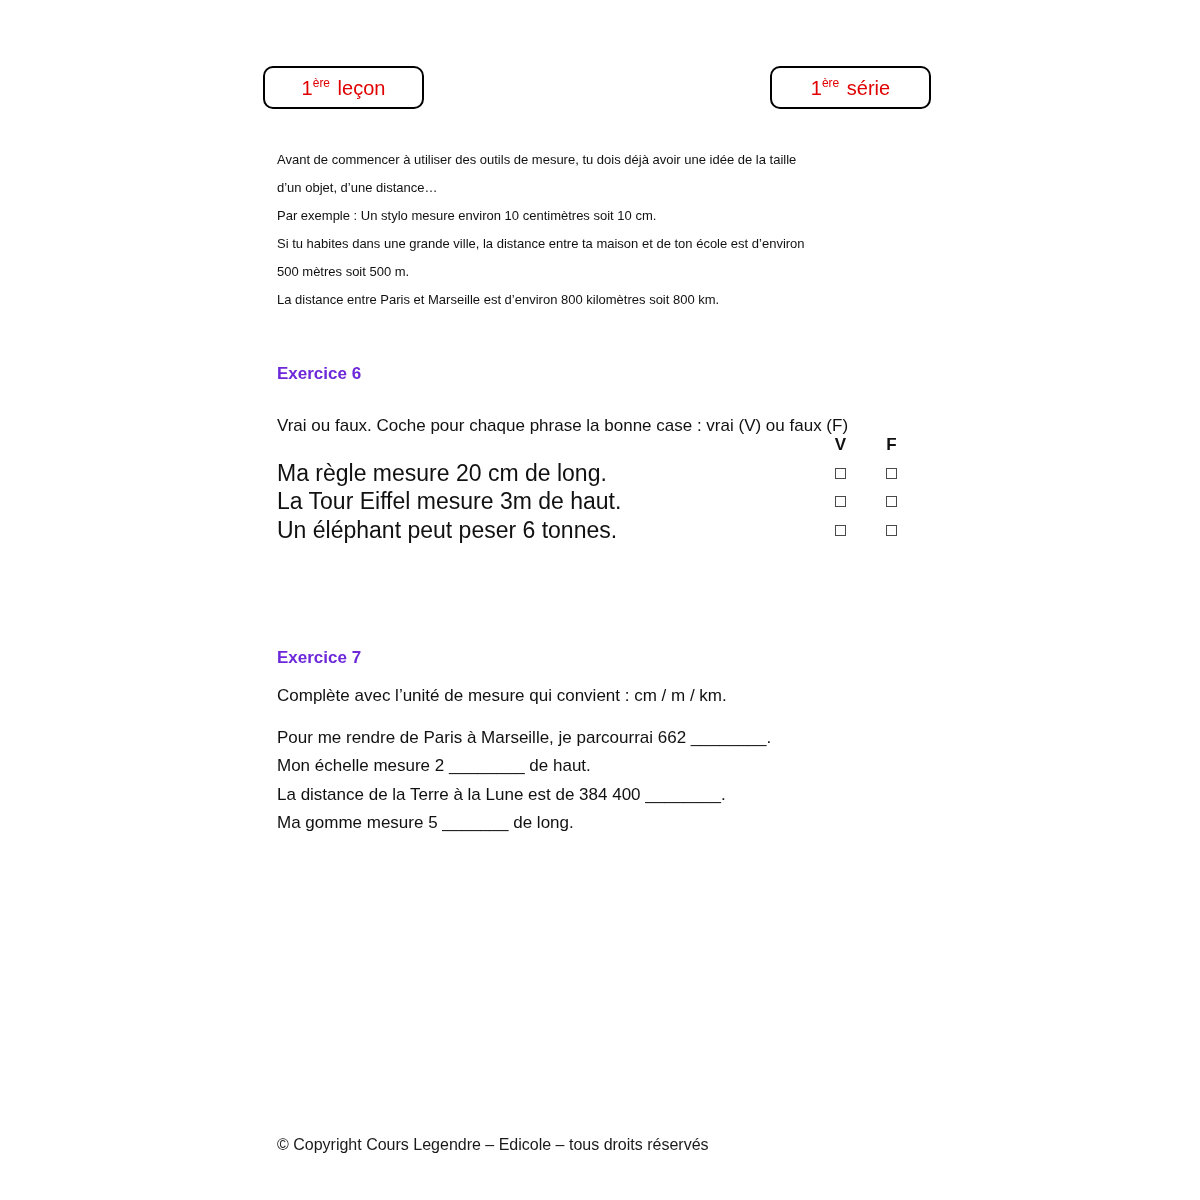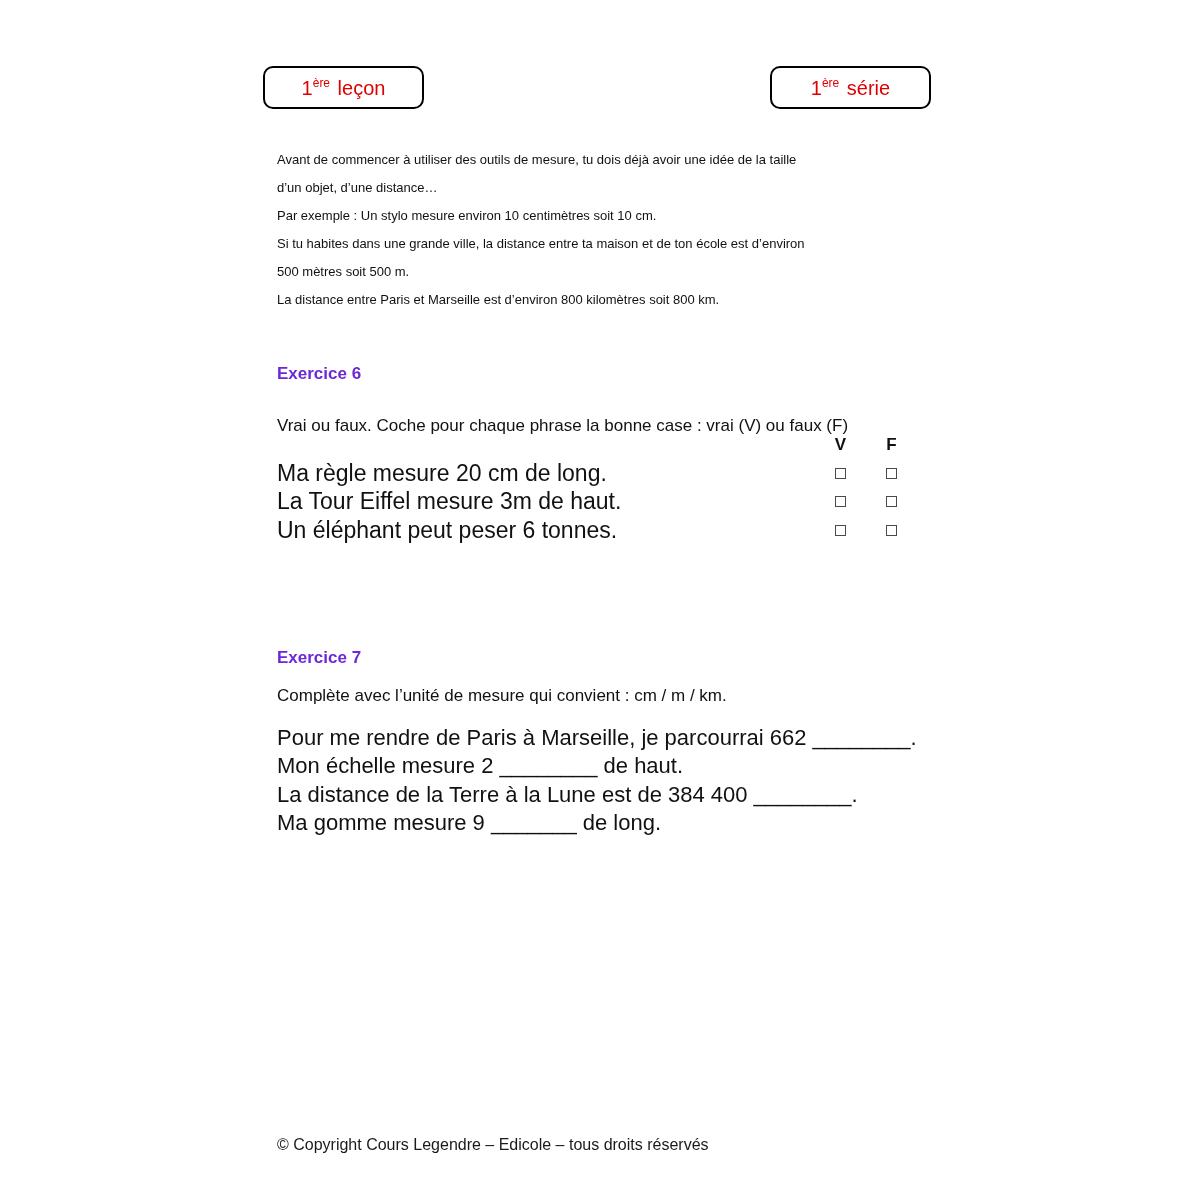--- a/index.html
+++ b/index.html
@@ -96,21 +96,21 @@
     background: #ffffff;
     cursor: pointer;
   }
 
   
   .ex7-lines {
     position: absolute;
     left: 277px;
     top: 724px;
     width: 650px;
-    font-size: 22px;
+    font-size: 17px;
     line-height: 28.4px;
   }
 
   .footer {
     position: absolute;
     left: 277px;
     top: 1136px;
     font-size: 16px;
     color: #1a1a1a;
   }
@@ -175,18 +175,18 @@
     </div>
   </div>
 
   <div class="ex-heading ex7-heading">Exercice 7</div>
   <div class="ex-instruction ex7-instruction">Complète avec l’unité de mesure qui convient : cm / m / km.</div>
 
   <div class="ex7-lines">
     <div>Pour me rendre de Paris à Marseille, je parcourrai 662 ________.</div>
     <div>Mon échelle mesure 2 ________ de haut.</div>
     <div>La distance de la Terre à la Lune est de 384 400 ________.</div>
-    <div>Ma gomme mesure 9 _______ de long.</div>
+    <div>Ma gomme mesure 5 _______ de long.</div>
   </div>
 
   <div class="footer">© Copyright Cours Legendre – Edicole – tous droits réservés</div>
 
 </div>
 
 </body></html>

